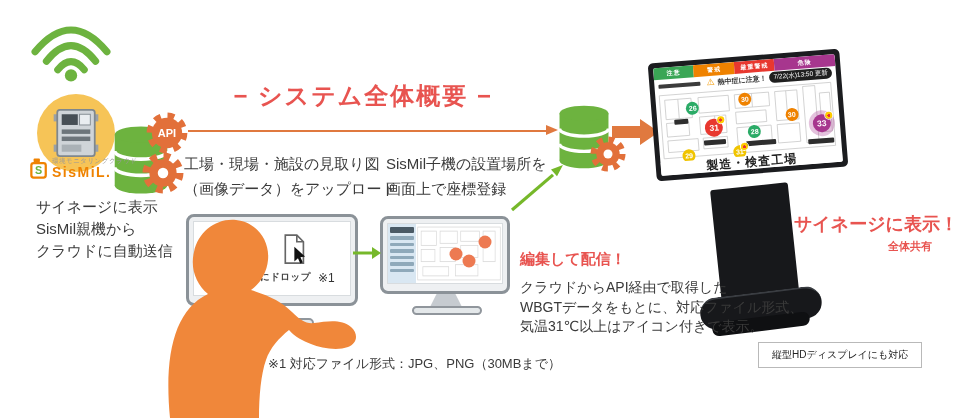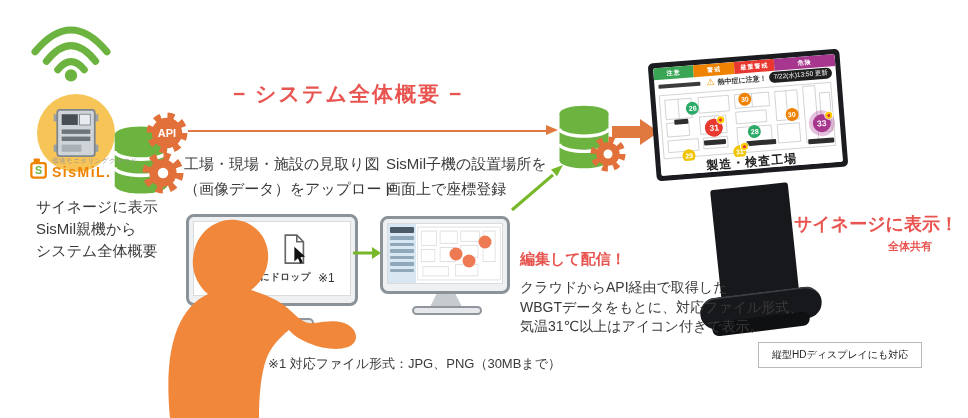--- a/index.html
+++ b/index.html
@@ -2,21 +2,21 @@
 <html><head>
 <meta charset="utf-8">
 <style>
   *{box-sizing:border-box;margin:0;padding:0}
   html,body{background:#fff}
   #canvas{position:relative;width:968px;height:418px;background:#fff;overflow:hidden;
           font-family:"Liberation Sans","DejaVu Sans",sans-serif;color:#3a3a3a}
   .abs{position:absolute}
 
   
-  .title{left:233px;top:80px;width:260px;text-align:left;font-size:21px;font-weight:bold;
+  .title{left:233px;top:80px;width:260px;text-align:right;font-size:24px;font-weight:bold;
          color:#e85450;letter-spacing:2px;z-index:4}
 
   
   .wifi{left:28px;top:12px;z-index:2}
   .device-circle{left:37px;top:94px;width:78px;height:78px;border-radius:50%;background:#f6c457;
                  display:flex;align-items:center;justify-content:center;z-index:2}
   .logo{left:30px;top:157px;display:flex;align-items:flex-end;gap:4px;z-index:3}
   .logo-txt{display:flex;flex-direction:column;line-height:1.1}
   .logo-tag{font-size:6.5px;color:#999;letter-spacing:.5px}
   .logo-name{font-size:14px;font-weight:bold;color:#ef8200;letter-spacing:1.5px}
@@ -144,21 +144,21 @@
     </svg>
     <div class="logo-txt">
       <span class="logo-tag">環境モニタリングクラウド</span>
       <span class="logo-name">SisMiL.</span>
     </div>
   </div>
 
   <div class="abs left-desc">
     <div>サイネージに表示</div>
     <div>SisMil親機から</div>
-    <div>システム全体概要</div>
+    <div>クラウドに自動送信</div>
   </div>
 
   <svg class="abs db-left" width="58" height="72" viewBox="0 0 64 78">
     <rect x="3" y="11" width="58" height="56" fill="#6db33f"></rect>
     <ellipse cx="32" cy="11" rx="29" ry="9" fill="#6db33f"></ellipse>
     <ellipse cx="32" cy="67" rx="29" ry="9" fill="#6db33f"></ellipse>
     <path d="M3,29 A29,9 0 0 0 61,29" fill="none" stroke="#fff" stroke-width="4"></path>
     <path d="M3,47 A29,9 0 0 0 61,47" fill="none" stroke="#fff" stroke-width="4"></path>
   </svg>
   <svg class="abs api-gear" width="46" height="46" viewBox="0 0 44 44">

